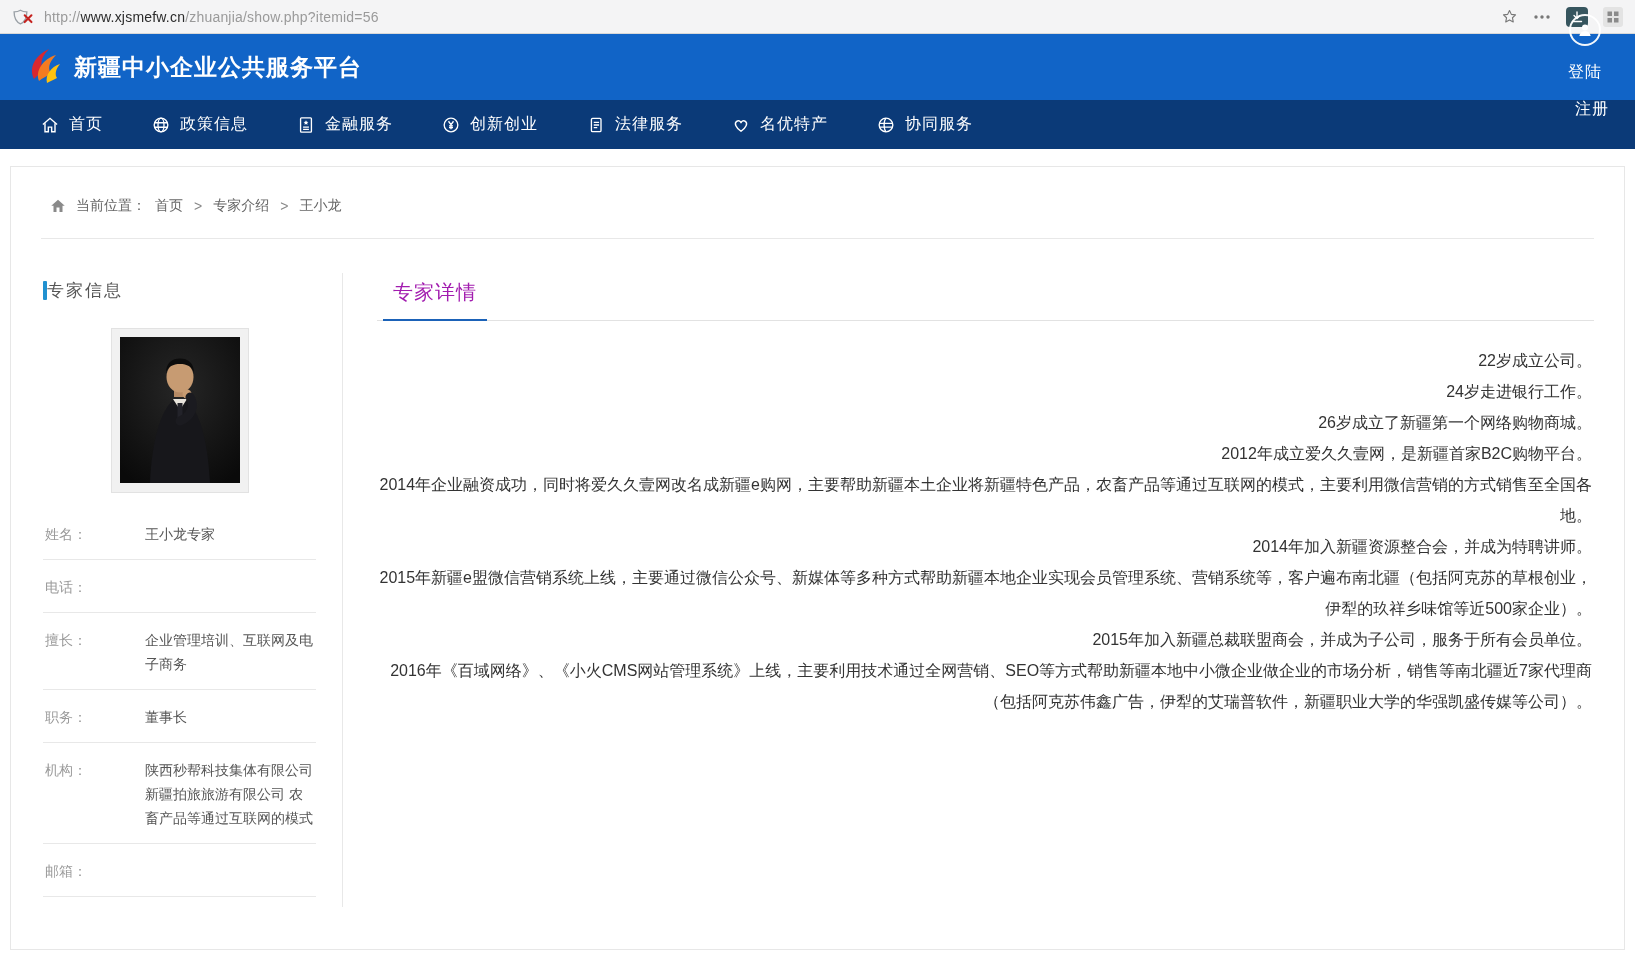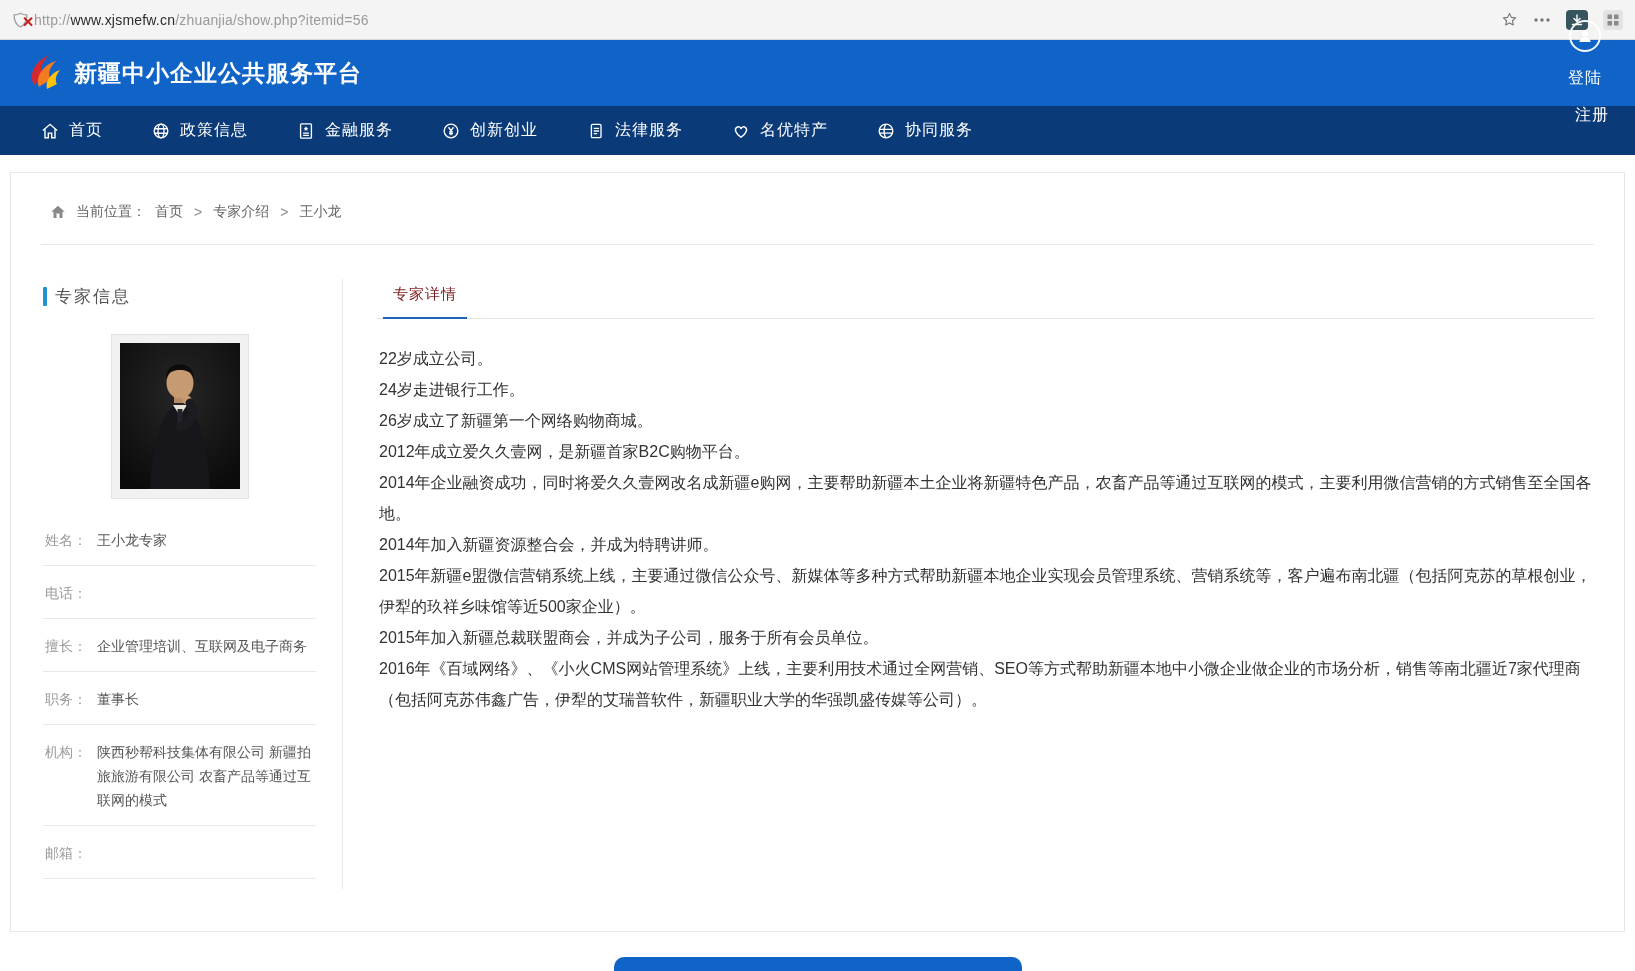--- a/index.html
+++ b/index.html
@@ -1,21 +1,21 @@
 <!DOCTYPE html>
 <html style="--header_bg: #1164c7; --nav_bg: #0b3a78; --nav_active_bg: #2e74c8; --accent_blue: #1b62b8; --sidebar_accent: #2191d0; --footer_bg: #1164c7;"><head>
 <meta charset="utf-8">
 <style>
   * { margin:0; padding:0; box-sizing:border-box; }
   html,body { width:1635px; background:#fff; font-family:"Liberation Sans","DejaVu Sans",sans-serif; }
   body { min-height:971px; }
 
   
-  .browser-bar { height:40px; background:#f4f4f5; border-bottom:1px solid #d8d8d8;
-    display:flex; align-items:center; padding:0 12px; }
+  .browser-bar { height:34px; background:#f4f4f5; border-bottom:1px solid #d8d8d8;
+    display:flex; align-items:center; padding:0 12px; gap:10px; }
   .url-text { font-size:14px; color:#9a9a9a; letter-spacing:.2px; cursor:text; }
   .url-text .dom { color:#2b2b2b; }
   .browser-actions { margin-left:auto; display:flex; align-items:center; gap:15px; }
   .b-icon { display:flex; align-items:center; cursor:pointer; }
   .tray-btn { width:22px; height:20px; border-radius:4px; background:#36555e; display:flex; align-items:center; justify-content:center; }
   .grid-btn { width:20px; height:20px; border-radius:3px; background:#e3e3e3; display:flex; align-items:center; justify-content:center; }
 
   
   .site-header { height:66px; background:var(--header_bg,#1164c7); display:flex; align-items:center; padding:0 26px; color:#fff; }
   .site-title { font-size:23px; font-weight:bold; margin-left:12px; letter-spacing:1px; }
@@ -35,36 +35,36 @@
   .content-card { margin:17px 10px 0; border:1px solid #e7e7e7; background:#fff; padding:0 30px 42px; }
   .breadcrumb { display:flex; align-items:center; gap:9px; padding:30px 8px 23px; border-bottom:1px solid #e8e8e8;
     font-size:14px; color:#666; }
   .crumb-link { cursor:pointer; }
   .crumb-sep { color:#888; margin:0 2px; }
 
   .cols { display:flex; padding-top:34px; }
   .left-col { width:302px; flex:none; border-right:1px solid #e8e8e8; padding:6px 26px 10px 2px; }
   .right-col { flex:1; min-width:0; padding-left:34px; }
 
-  .side-title { display:flex; align-items:center; gap:8px; }
+  .side-title { display:flex; align-items:center; gap:0; }
   .side-accent { width:4px; height:19px; background:var(--sidebar_accent,#2191d0); border-radius:1px; }
   .side-title-text { font-size:17px; color:#555; letter-spacing:2px; }
 
   .photo-frame { width:138px; margin:26px auto 14px; background:#f1f1f1; border:1px solid #e2e2e2; padding:8px 8px 9px; }
   .photo-frame svg { display:block; }
 
   .field { display:flex; padding:15px 2px 13px; border-bottom:1px solid #e8e8e8; font-size:14px; line-height:24px; }
   .field-label { color:#9a9a9a; width:52px; flex:none; }
-  .field-value { color:#555; flex:1; }
+  .field-value { color:#555; flex:1;margin-left:48px; }
 
   .tab-row { border-bottom:1px solid #e2e2e2; padding-left:6px; }
-  .tab { display:inline-block; padding:6px 10px 13px; font-size:15px; color:#7f1d1d; letter-spacing:1px;
+  .tab { display:inline-block; padding:6px 10px 13px; font-size:20px; color:#a21caf; letter-spacing:1px;
     border-bottom:2px solid var(--accent_blue,#1b62b8); margin-bottom:-1px; cursor:pointer; }
   .detail { padding:24px 2px 0; font-size:16px; color:#333; line-height:31px; }
-  .detail p { margin:0; }
+  .detail p { margin:0;text-align:right; }
 
   
   .banner-wrap { display:flex; justify-content:center; padding-top:25px; }
   .footer-banner { background:var(--footer_bg,#1164c7); color:#fff; font-size:18px; letter-spacing:1px;
     padding:12px 90px 13px; border-radius:10px; position:relative; z-index:2; }
 </style>
 </head>
 <body>
 
 <div class="browser-bar">

